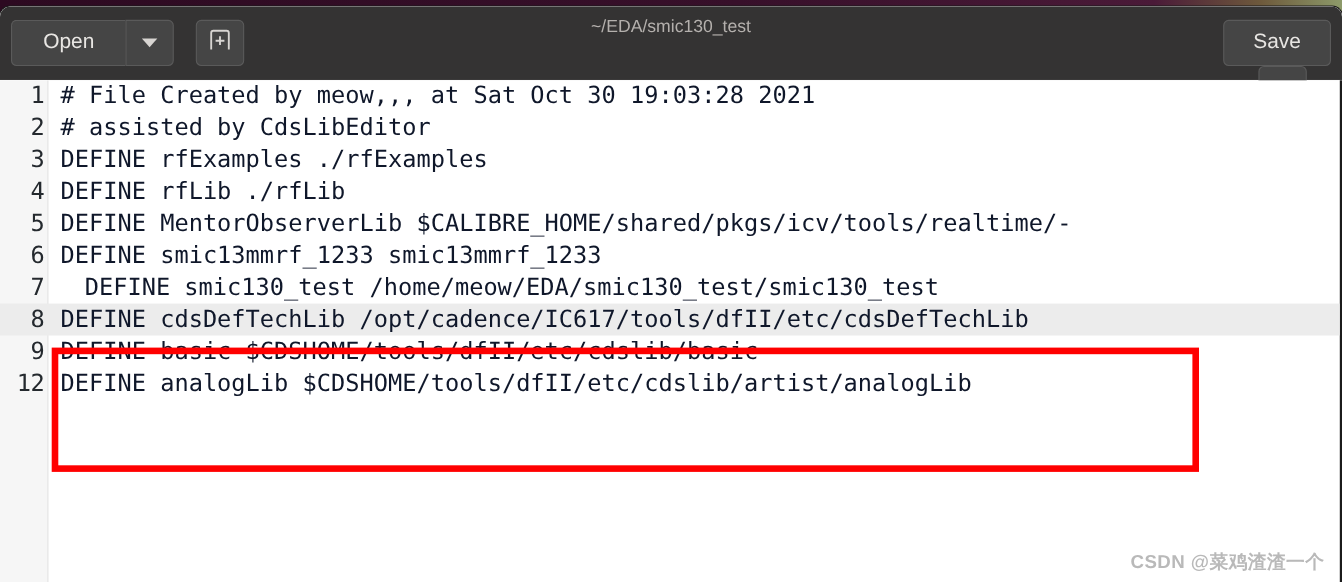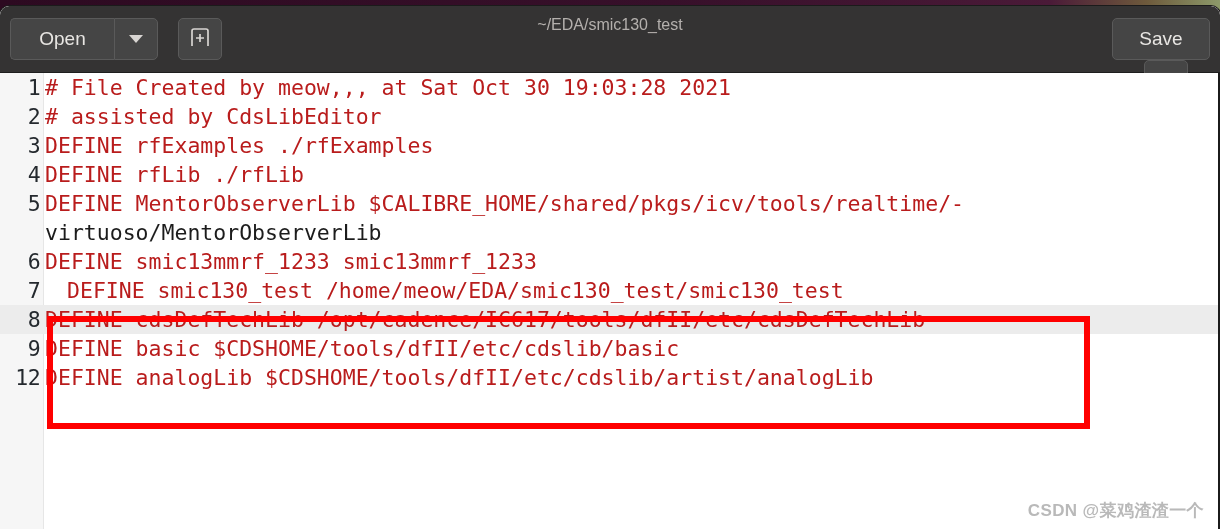--- a/index.html
+++ b/index.html
@@ -203,23 +203,23 @@
     padding-right: 3px;
     box-sizing: border-box;
     color: #24292e;
     font-family: "DejaVu Sans Mono", monospace;
     font-size: 21.5px;
     letter-spacing: -0.6px;
     user-select: none;
   }
   .linetext {
     flex: 1 1 auto;
-    color: #b91c1c;
+    color: #0f172a;
     white-space: pre;
-    padding-left: 2px;
+    padding-left: 12px;
   }
   .cont-text {
     color: #1c1c1c;
     white-space: pre;
     padding-left: 2px;
   }
 
   
   #annotation-box {
     position: absolute;
@@ -325,21 +325,20 @@
         <div class="code-row">
           <div class="lineno">4</div>
           <div style="flex: 1 1 auto;">
             <div class="linetext">DEFINE rfLib ./rfLib</div>
           </div>
         </div>
         <div class="code-row">
           <div class="lineno">5</div>
           <div style="flex: 1 1 auto;">
             <div class="linetext">DEFINE MentorObserverLib $CALIBRE_HOME/shared/pkgs/icv/tools/realtime/-</div>
-            <div class="cont-text">virtuoso/MentorObserverLib</div>
           </div>
         </div>
         <div class="code-row">
           <div class="lineno">6</div>
           <div style="flex: 1 1 auto;">
             <div class="linetext">DEFINE smic13mmrf_1233 smic13mmrf_1233</div>
           </div>
         </div>
         <div class="code-row">
           <div class="lineno">7</div>

